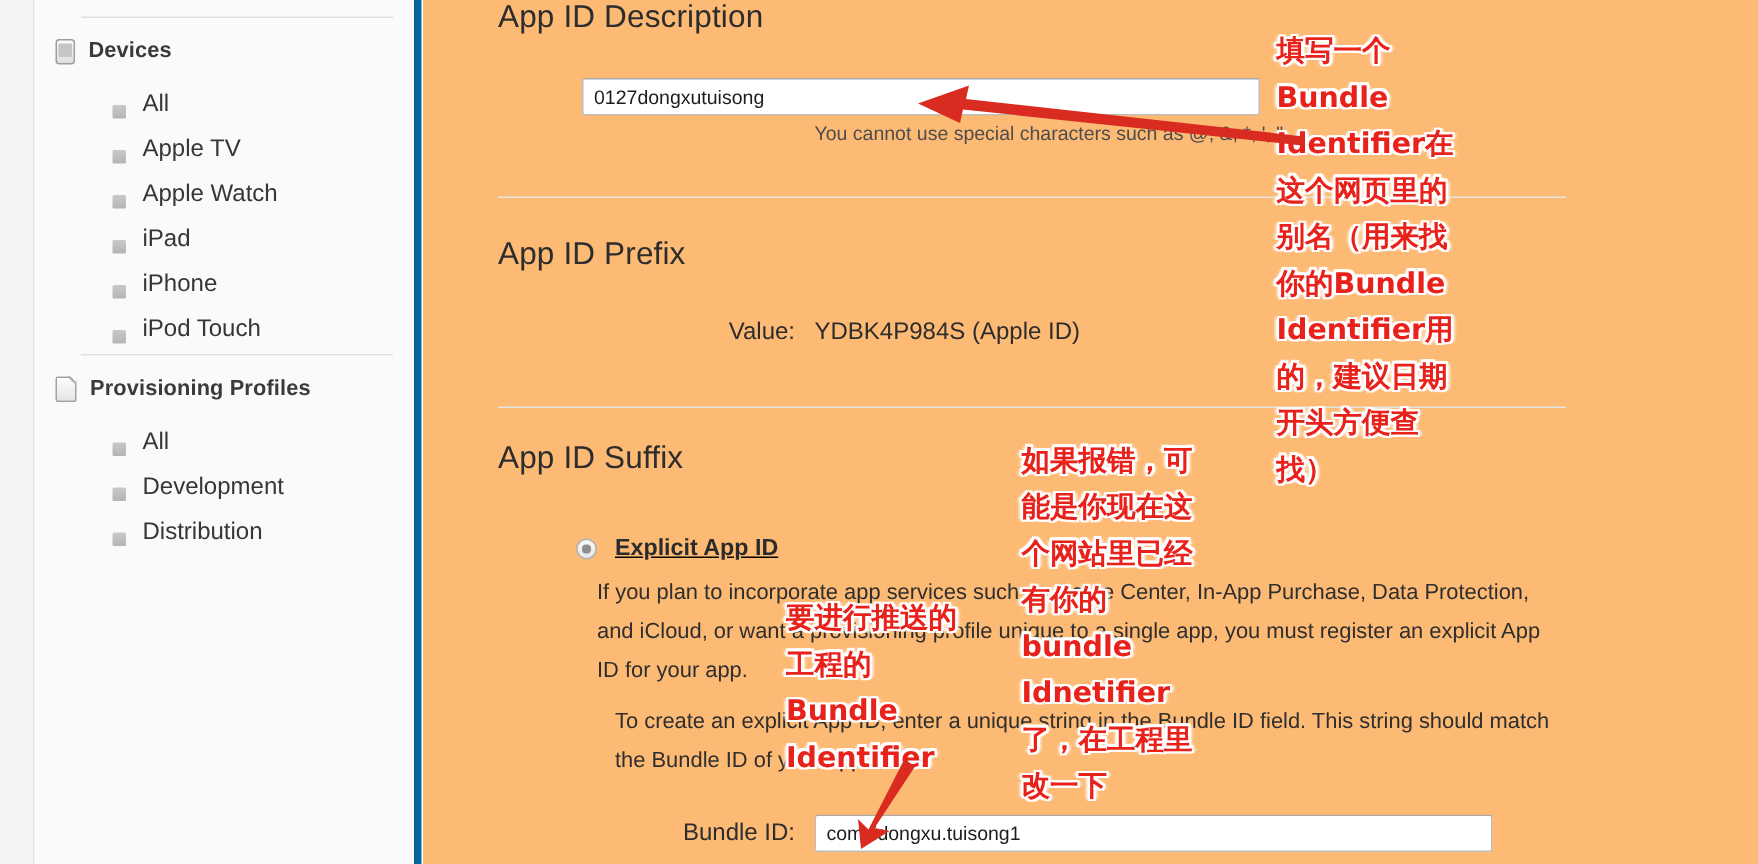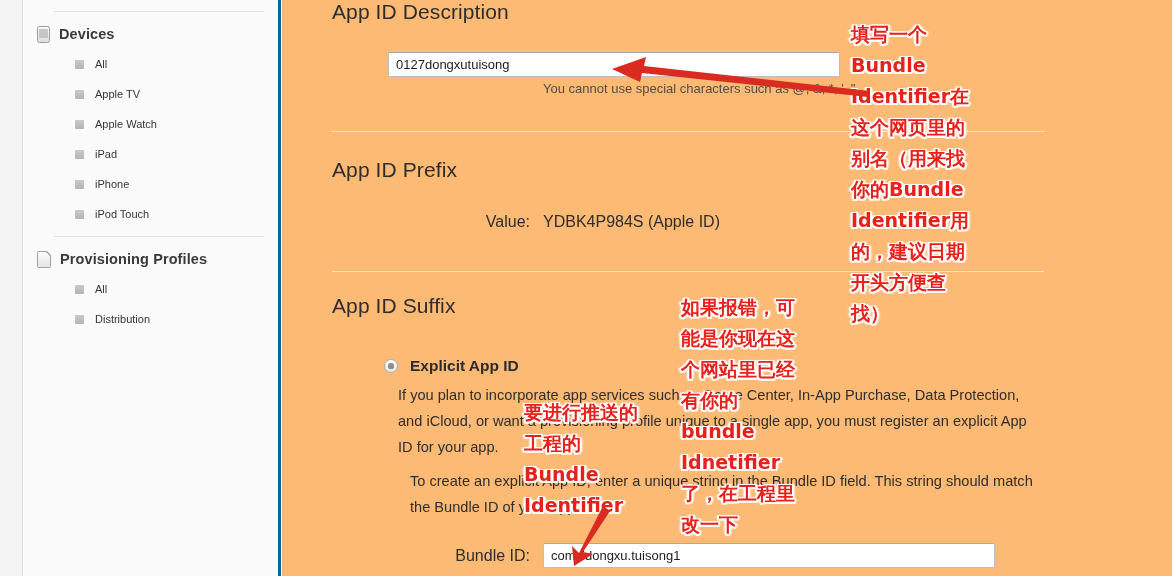--- a/index.html
+++ b/index.html
@@ -31,21 +31,21 @@
     border-right: 1px solid #e2e2e2;
   }
 
   
   #sidebar {
     position: absolute;
     left: 23px; top: 0;
     width: 258px;
     height: 576px;
     background: #fafafa;
-    border-right: 3px solid #0369a1;
+    border-right: 5px solid #0369a1;
     box-sizing: border-box;
   }
   #sidebar:after{
     content:"";
     position:absolute;
     right:-4px; top:0; bottom:0;
     width:4px;
     background:linear-gradient(to right, rgba(0,0,0,0.055), rgba(0,0,0,0));
   }
   .sb-scroll {
@@ -60,24 +60,24 @@
     height: 30px;
     padding-left: 14px;
     font-size: 14.5px;
     font-weight: bold;
     color: #3a3a3a;
     letter-spacing: .1px;
   }
   .sb-head .sb-gicon { margin-right: 9px; display:flex; }
   .sb-item {
     display: flex;
-    align-items: center;
+    align-items: flex-end;
     height: 30px;
     padding-left: 52px;
-    font-size: 11px;
+    font-size: 16px;
     color: #363636;
     cursor: default;
   }
   .sb-bullet {
     width: 9px; height: 9px;
     background: linear-gradient(to bottom, #c9c9c9, #b4b4b4);
     border-radius: 1px;
     margin-right: 11px;
     flex: 0 0 auto;
   }
@@ -292,20 +292,24 @@
             <span class="ic-doc"></span>
           </span>
           <span>Provisioning Profiles</span>
         </div>
         <div class="sb-item">
           <span class="sb-bullet"></span>
           <span class="sb-item-label">All</span>
         </div>
         <div class="sb-item">
           <span class="sb-bullet"></span>
+          <span class="sb-item-label">Development</span>
+        </div>
+        <div class="sb-item">
+          <span class="sb-bullet"></span>
           <span class="sb-item-label">Distribution</span>
         </div>
       </div>
 
     </div>
   </div>
 
   <div id="main">
     <div class="content">
 
@@ -328,21 +332,21 @@
           <div class="field-label">Value:</div>
           <div class="value-text">YDBK4P984S (Apple ID)</div>
         </div>
       </div>
 
       <div class="divider" style="position:absolute;left:2px;top:271px;"></div>
 
       <div>
         <h2 class="sec-title" style="position:absolute;left:2px;top:294px;">App ID Suffix</h2>
 
-        <div class="radio-row" style="position:absolute;left:54px;top:357px;">
+        <div class="radio-row" style="position:absolute;left:54px;top:357px;text-decoration:underline;">
           <span class="radio checked"></span>
           <span class="radio-label">Explicit App ID</span>
         </div>
 
         <div class="body-para" style="position:absolute;left:68px;top:382px;">If you plan to incorporate app services such as Game Center, In-App Purchase, Data Protection, and iCloud, or want a provisioning profile unique to a single app, you must register an explicit App ID for your app.</div>
 
         <div class="body-para" style="position:absolute;left:80px;top:468px;">To create an explicit App ID, enter a unique string in the Bundle ID field. This string should match the Bundle ID of your app.</div>
 
         <div class="field-row" style="position:absolute;left:58px;top:543px;">
           <div class="field-label">Bundle ID:</div>

